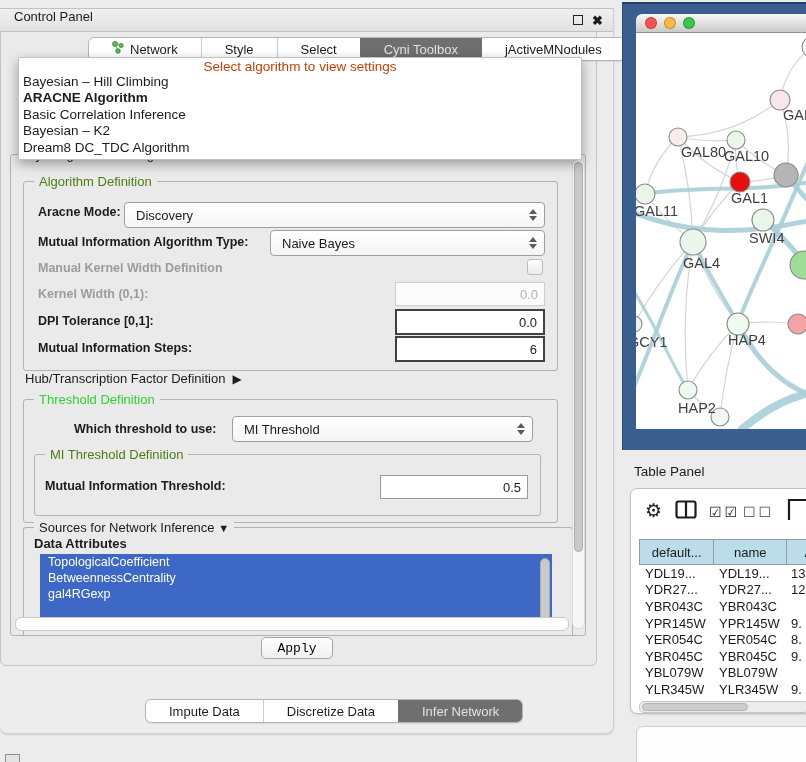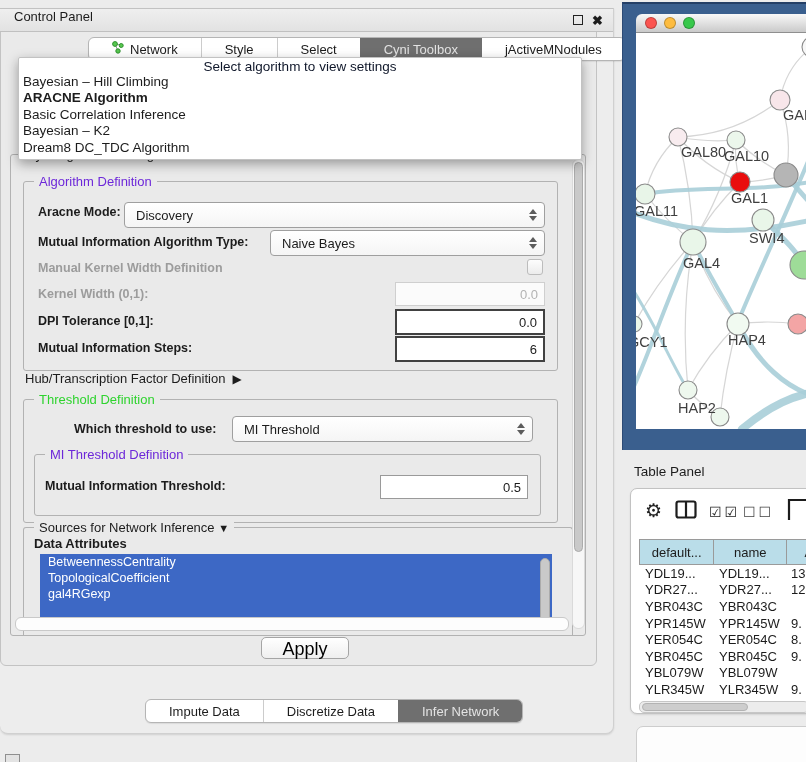--- a/index.html
+++ b/index.html
@@ -41,47 +41,47 @@
   .stepper i{display:block;width:0;height:0;border-left:4px solid transparent;border-right:4px solid transparent}
   .stepper .up{border-bottom:5px solid #5c5c5c}
   .stepper .dn{border-top:5px solid #5c5c5c}
   .tfield{position:absolute;height:22px;background:#fff;border:1px solid #9a9a9a;
     display:flex;align-items:center;justify-content:flex-end;padding-right:6px;font-size:13px}
   .tfield.dark{border:2px solid #414141}
   .tfield.dis{border:1px solid #cfcfcf;background:#fbfbfb;color:#b3b3b3}
 
   .fieldset{position:absolute;border:1px solid #b2b2b2;border-radius:3px}
   .legend{position:absolute;top:-8px;left:10px;background:#eaeaea;padding:0 5px;font-size:13px;white-space:nowrap}
-  .legend.blue{color:#6d28d9}
+  .legend.blue{color:#4d7c0f}
   .legend.green{color:#2ed32e}
   .flabel{position:absolute;font-size:12.5px;font-weight:bold;white-space:nowrap}
   .flabel.gray{color:#9c9c9c}
 
   .checkbox{position:absolute;width:14px;height:14px;border:1px solid #bcbcbc;border-radius:3px;
     background:linear-gradient(#fdfdfd,#ececec)}
 
   
   .vsb-track{position:absolute;background:#f7f7f7;border:1px solid #dadada;border-radius:6px}
   .vsb-thumb{position:absolute;background:#c9c9c9;border:1px solid #ababab;border-radius:5px}
   .hsb-track{position:absolute;background:#fdfdfd;border:1px solid #c9c9c9;border-radius:6px}
 
   
   #src-list{position:absolute;left:16px;top:26px;width:512px;height:76px;background:#3d68c5;overflow:hidden}
   .src-item{height:16px;line-height:16px;padding-left:8px;color:#fff;font-size:12.5px;white-space:nowrap}
 
   
   #algo-dropdown{left:18px;top:57px;width:562px;background:#fff;border:1px solid #c2c2c2;
     border-radius:2px;box-shadow:0 4px 12px rgba(0,0,0,.35);z-index:50;padding-bottom:3px}
-  #dd-header{text-align:center;color:#0f172a;font-size:13.5px;height:15px;line-height:15px;margin-top:1px}
+  #dd-header{text-align:center;color:#c2410c;font-size:13.5px;height:15px;line-height:15px;margin-top:1px}
   .dd-item{font-size:13.5px;line-height:16.4px;padding-left:4px;white-space:nowrap}
   .dd-item.sel{font-weight:bold}
 
-  #apply-btn{position:absolute;left:261px;top:628px;width:88px;height:22px;
+  #apply-btn{position:absolute;left:261px;top:628px;width:72px;height:22px;
     background:linear-gradient(#fff,#efefef);border:1px solid #a5a5a5;border-radius:5px;
-    font-size:18px;font-family:Liberation Sans, sans-serif}
+    font-size:13px;font-family:Liberation Mono, monospace}
 
   #dock-toggle{left:5px;top:754px;width:13px;height:10px;border:1px solid #8f8f8f;background:#e3e3e3}
 
   
   #net-frame{left:622px;top:2px;width:184px;height:446px;background:#3a5f8e;
     border-top:2px solid #243f66;border-left:1px solid #2c4a75}
   #mac-bar{position:absolute;left:13px;top:10px;width:171px;height:19px;
     background:linear-gradient(#f8f8f8,#cacaca);border-bottom:1px solid #8f8f8f;
     border-top-left-radius:6px;display:flex;align-items:center;gap:7px;padding-left:9px;box-sizing:border-box}
   .light{width:12px;height:12px;border-radius:50%;box-sizing:border-box}
@@ -227,22 +227,22 @@
           </div>
         </div>
 
         <div class="fieldset" style="left:12px;top:372px;width:548px;height:108px;border-bottom:none;border-bottom-left-radius:0;border-bottom-right-radius:0">
           <span class="legend">
             <span>Sources for Network Inference</span>
             <span style="font-size:11px">▼</span>
           </span>
           <span class="flabel" style="left:10px;top:8px;font-size:13px">Data Attributes</span>
           <div id="src-list" style="background: rgb(61, 104, 197);">
+              <div class="src-item">TopologicalCoefficient</div>
               <div class="src-item">BetweennessCentrality</div>
-              <div class="src-item">TopologicalCoefficient</div>
               <div class="src-item">gal4RGexp</div>
             </div>
           <div class="vsb-thumb" style="left:516px;top:30px;width:8px;height:64px"></div>
         </div>
 
         <div class="vsb-track" style="left:561px;top:4px;width:11px;height:468px">
           <div class="vsb-thumb" style="left:1px;top:2px;width:7px;height:388px"></div>
         </div>
         <div class="hsb-track" style="left:4px;top:462px;width:552px;height:12px"></div>
       </div>

